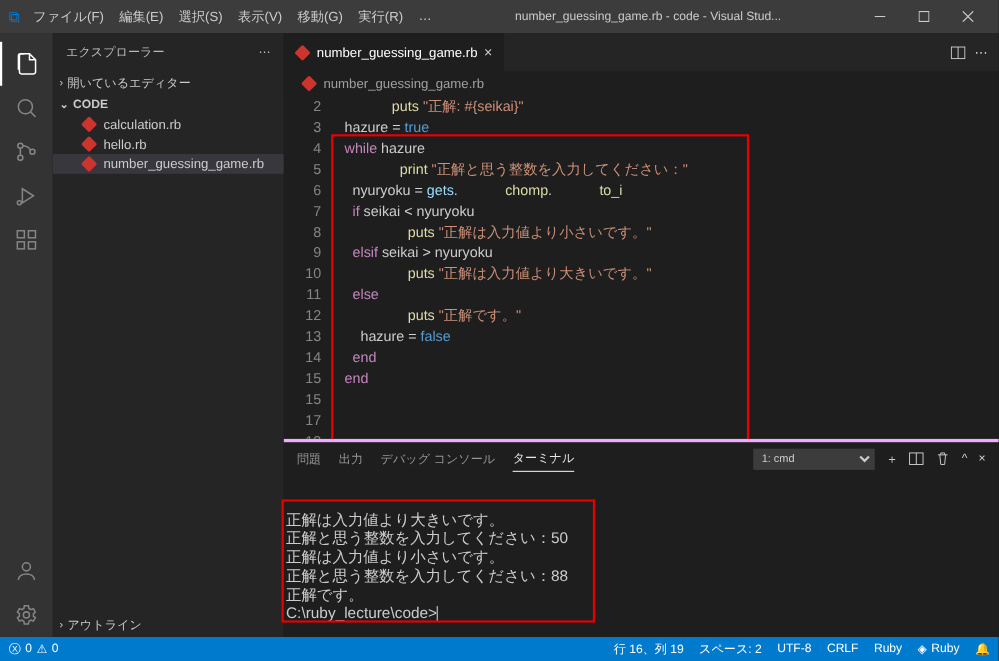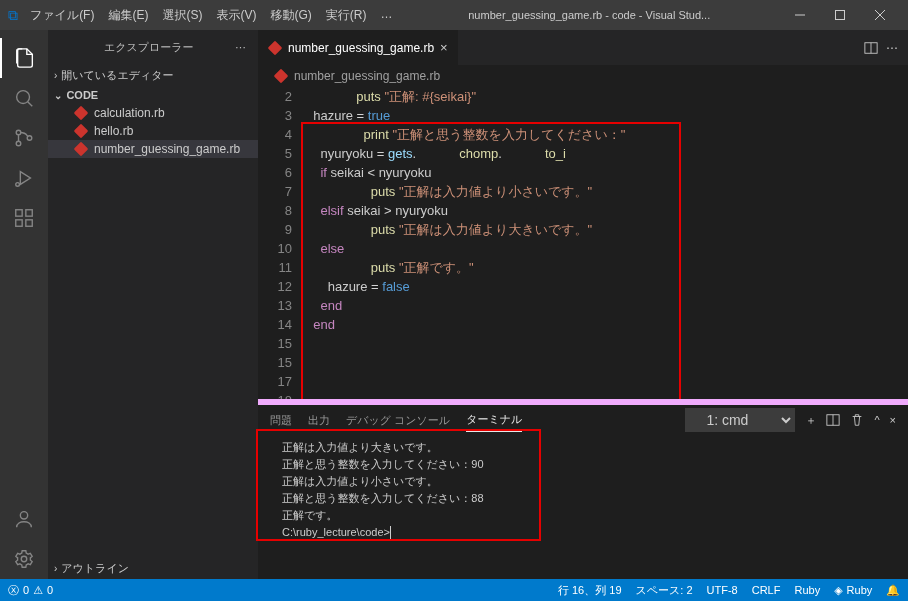--- a/index.html
+++ b/index.html
@@ -10,21 +10,21 @@
 .menu span { padding:4px 6px; cursor:pointer; border-radius:3px; }
 .title-text { flex:1; text-align:center; font-size:11px; color:#ccc; overflow:hidden; white-space:nowrap; }
 .winctrl { display:flex; gap:0; }
 .winctrl div { width:40px; height:30px; display:flex; align-items:center; justify-content:center; cursor:pointer; }
 .main { display:flex; height:549px; }
 .actbar { width:48px; background:#333; display:flex; flex-direction:column; align-items:center; padding-top:8px; }
 .actbar div { width:48px; height:40px; display:flex; align-items:center; justify-content:center; color:#858585; cursor:pointer; font-size:20px; }
 .actbar .active { color:#fff; border-left:2px solid #fff; }
 .actbar .spacer { flex:1; }
 .sidebar { width:210px; background:#252526; display:flex; flex-direction:column; }
-.sb-title { height:35px; display:flex; align-items:center; padding:0 12px; font-size:11px; color:#bbb; justify-content:space-between;margin-left:44px; }
+.sb-title { height:35px; display:flex; align-items:center; padding:0 12px; font-size:11px; color:#bbb; justify-content:space-between; }
 .sb-sec { padding:3px 6px; display:flex; align-items:center; gap:4px; font-size:11px; color:#ccc; cursor:pointer; }
 .sb-sec .chev { font-size:10px; }
 .sb-sec.bold { font-weight:bold; }
 .sb-file { padding:2px 6px 2px 26px; display:flex; align-items:center; gap:6px; font-size:12px; color:#ccc; cursor:pointer; }
 .sb-file.sel { background:#37373d; }
 .rb-icon { width:14px; height:14px; display:inline-block; background:#cc342d; border-radius:2px; transform:rotate(45deg) scale(0.75); }
 .outline { margin-top:auto; }
 .editor-area { flex:1; display:flex; flex-direction:column; background:#1e1e1e; position:relative; }
 .tabs { height:35px; background:#252526; display:flex; align-items:stretch; }
 .tab { display:flex; align-items:center; padding:0 10px; gap:6px; background:#1e1e1e; border-right:1px solid #252526; font-size:12px; color:#fff; }
@@ -37,27 +37,27 @@
 .lines { flex:1; position:relative; }
 .line { white-space:pre; }
 .highlight-box { position:absolute; border:2px solid #e60000; pointer-events:none; }
 .minimap { position:absolute; right:0; top:0; width:80px; height:150px; opacity:0.3; }
 .tok-kw { color:#c586c0; }
 .tok-var { color:#9cdcfe; }
 .tok-const { color:#569cd6; }
 .tok-str { color:#ce9178; }
 .tok-fn { color:#dcdcaa;margin-left:43px; }
 .tok-op { color:#d4d4d4; }
-.panel { height:180px; background:#1e1e1e; border-top:6px solid #f0abfc; display:flex; flex-direction:column; position:relative; }
+.panel { height:180px; background:#1e1e1e; border-top:3px solid #f0abfc; display:flex; flex-direction:column; position:relative; }
 .panel-tabs { height:30px; display:flex; align-items:center; padding:0 12px; gap:16px; font-size:11px; color:#969696; }
 .panel-tabs span { cursor:pointer; padding:4px 0; }
 .panel-tabs .active { color:#e7e7e7; border-bottom:1px solid #e7e7e7; }
 .panel-right { margin-left:auto; display:flex; align-items:center; gap:10px; color:#ccc; }
-.term-select { background:#3c3c3c; border:1px solid #3c3c3c; color:#ccc; font-size:14px; padding:2px 16px; width:110px; }
-.term { flex:1; padding:4px 24px; font-family:Consolas,monospace; font-size:11px; line-height:17px; position:relative; }
+.term-select { background:#3c3c3c; border:1px solid #3c3c3c; color:#ccc; font-size:10px; padding:2px 2px; width:110px; }
+.term { flex:1; padding:4px 2px; font-family:Consolas,monospace; font-size:14px; line-height:17px; position:relative;margin-top:28px; }
 .term-line { white-space:pre; color:#ccc; }
 .status { height:22px; background:#007acc; display:flex; align-items:center; color:#fff; font-size:11px; padding:0 8px; gap:12px; }
 .status .grp { display:flex; align-items:center; gap:4px; cursor:pointer; }
 .status .right { margin-left:auto; display:flex; gap:14px; }
 svg { display:block; }
 .cursor { display:inline-block; width:1px; height:14px; background:#ccc; vertical-align:middle; }
 </style>
 </head>
 <body>
 
@@ -219,20 +219,21 @@
           <div class="line">15</div>
           <div class="line">17</div>
           <div class="line">18</div>
         </div>
       <div class="lines" id="lines">
         <div class="highlight-box" style="left:-5px; top:35px; width:380px; height:300px;"></div>
       <div class="line">  <span class="tok-fn">puts</span> <span class="tok-str">"正解: #{seikai}"</span></div>
           <div class="line"></div>
           <div class="line">  hazure <span class="tok-op">=</span> <span class="tok-const">true</span></div>
           <div class="line"></div>
+          <div class="line">  <span class="tok-kw">while</span> hazure</div>
           <div class="line">    <span class="tok-fn">print</span> <span class="tok-str">"正解と思う整数を入力してください："</span></div>
           <div class="line">    nyuryoku <span class="tok-op">=</span> <span class="tok-var">gets</span>.<span class="tok-fn">chomp</span>.<span class="tok-fn">to_i</span></div>
           <div class="line"></div>
           <div class="line">    <span class="tok-kw">if</span> seikai <span class="tok-op">&lt;</span> nyuryoku</div>
           <div class="line">      <span class="tok-fn">puts</span> <span class="tok-str">"正解は入力値より小さいです。"</span></div>
           <div class="line">    <span class="tok-kw">elsif</span> seikai <span class="tok-op">&gt;</span> nyuryoku</div>
           <div class="line">      <span class="tok-fn">puts</span> <span class="tok-str">"正解は入力値より大きいです。"</span></div>
           <div class="line">    <span class="tok-kw">else</span></div>
           <div class="line">      <span class="tok-fn">puts</span> <span class="tok-str">"正解です。"</span></div>
           <div class="line">      hazure <span class="tok-op">=</span> <span class="tok-const">false</span></div>
@@ -262,21 +263,21 @@
                 <path d="M3 4h10M6 4V2h4v2M5 4l1 10h4l1-10"></path>
               </svg>
             </span>
           <span>^</span>
           <span>×</span>
         </div>
       </div>
       <div class="term" id="term">
         <div class="highlight-box" style="left:-2px; top:-6px; width:285px; height:112px;"></div>
       <div class="term-line">正解は入力値より大きいです。</div>
-          <div class="term-line">正解と思う整数を入力してください：90</div>
+          <div class="term-line">正解と思う整数を入力してください：50</div>
           <div class="term-line">正解は入力値より小さいです。</div>
           <div class="term-line">正解と思う整数を入力してください：88</div>
           <div class="term-line">正解です。</div>
           <div class="term-line"></div>
           <div class="term-line">C:\ruby_lecture\code&gt;<span class="cursor"></span></div>
         </div>
     </div>
   </div>
 </div>
 

